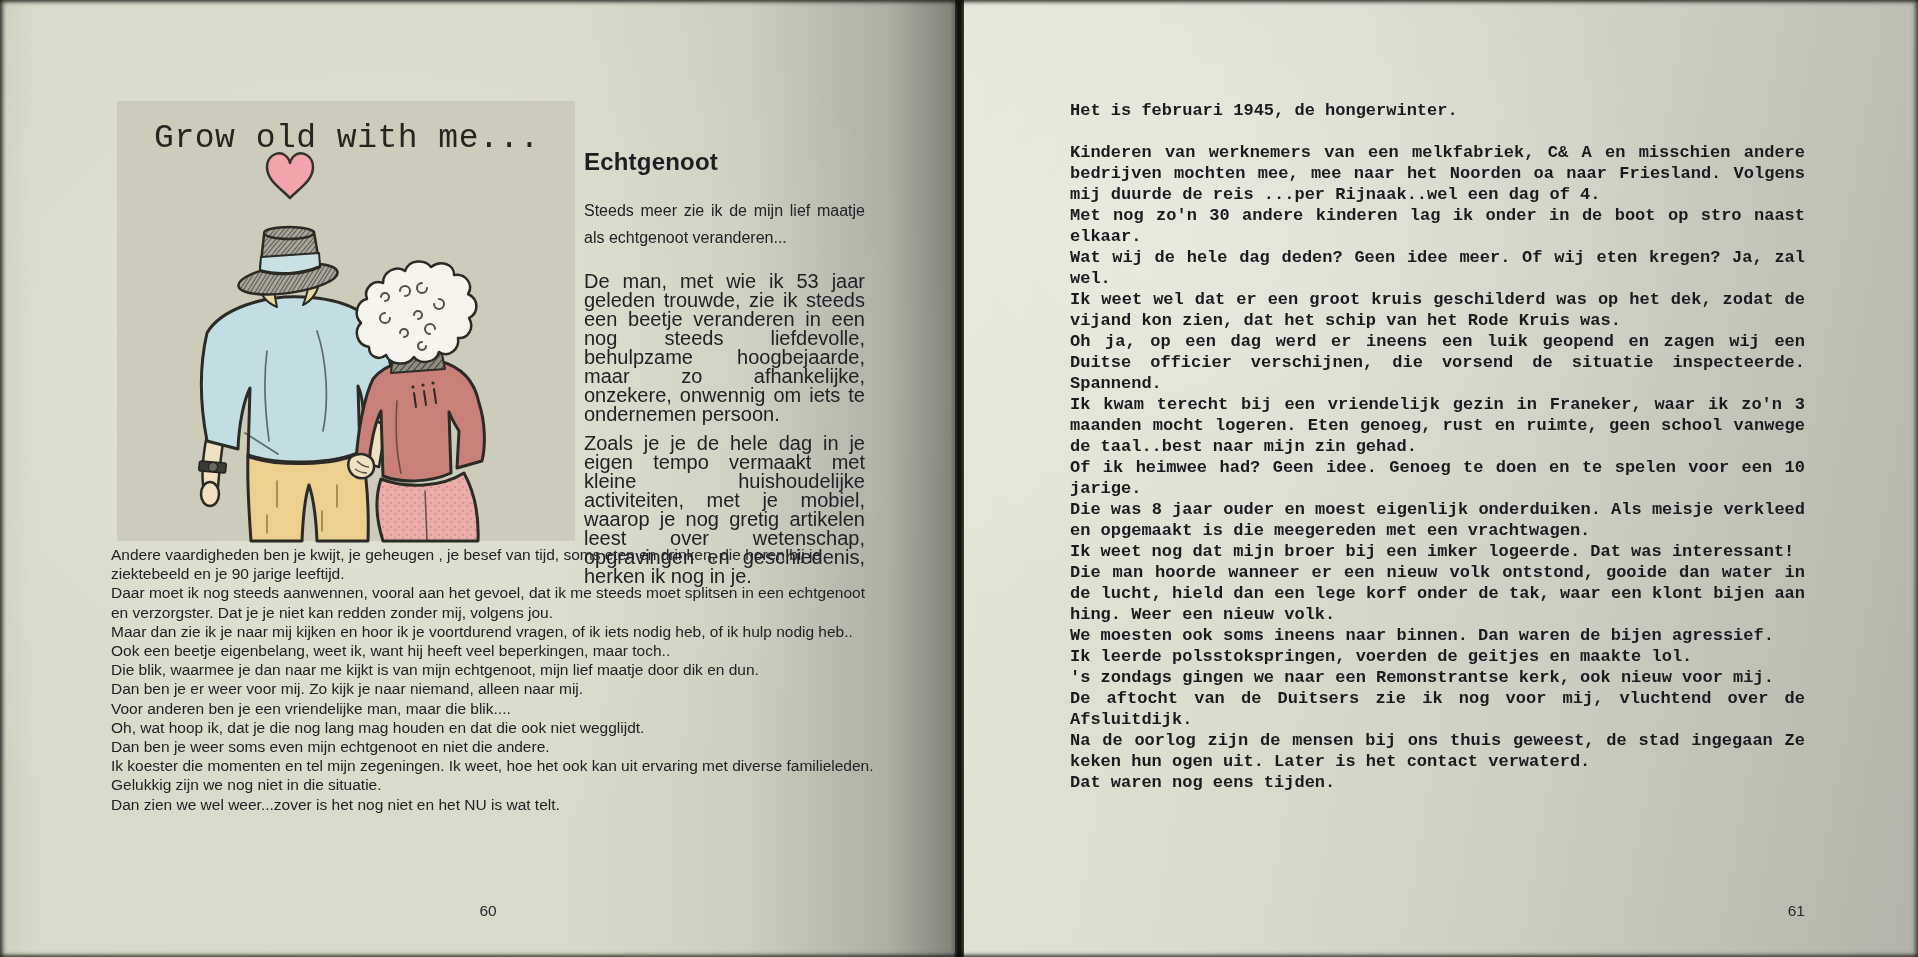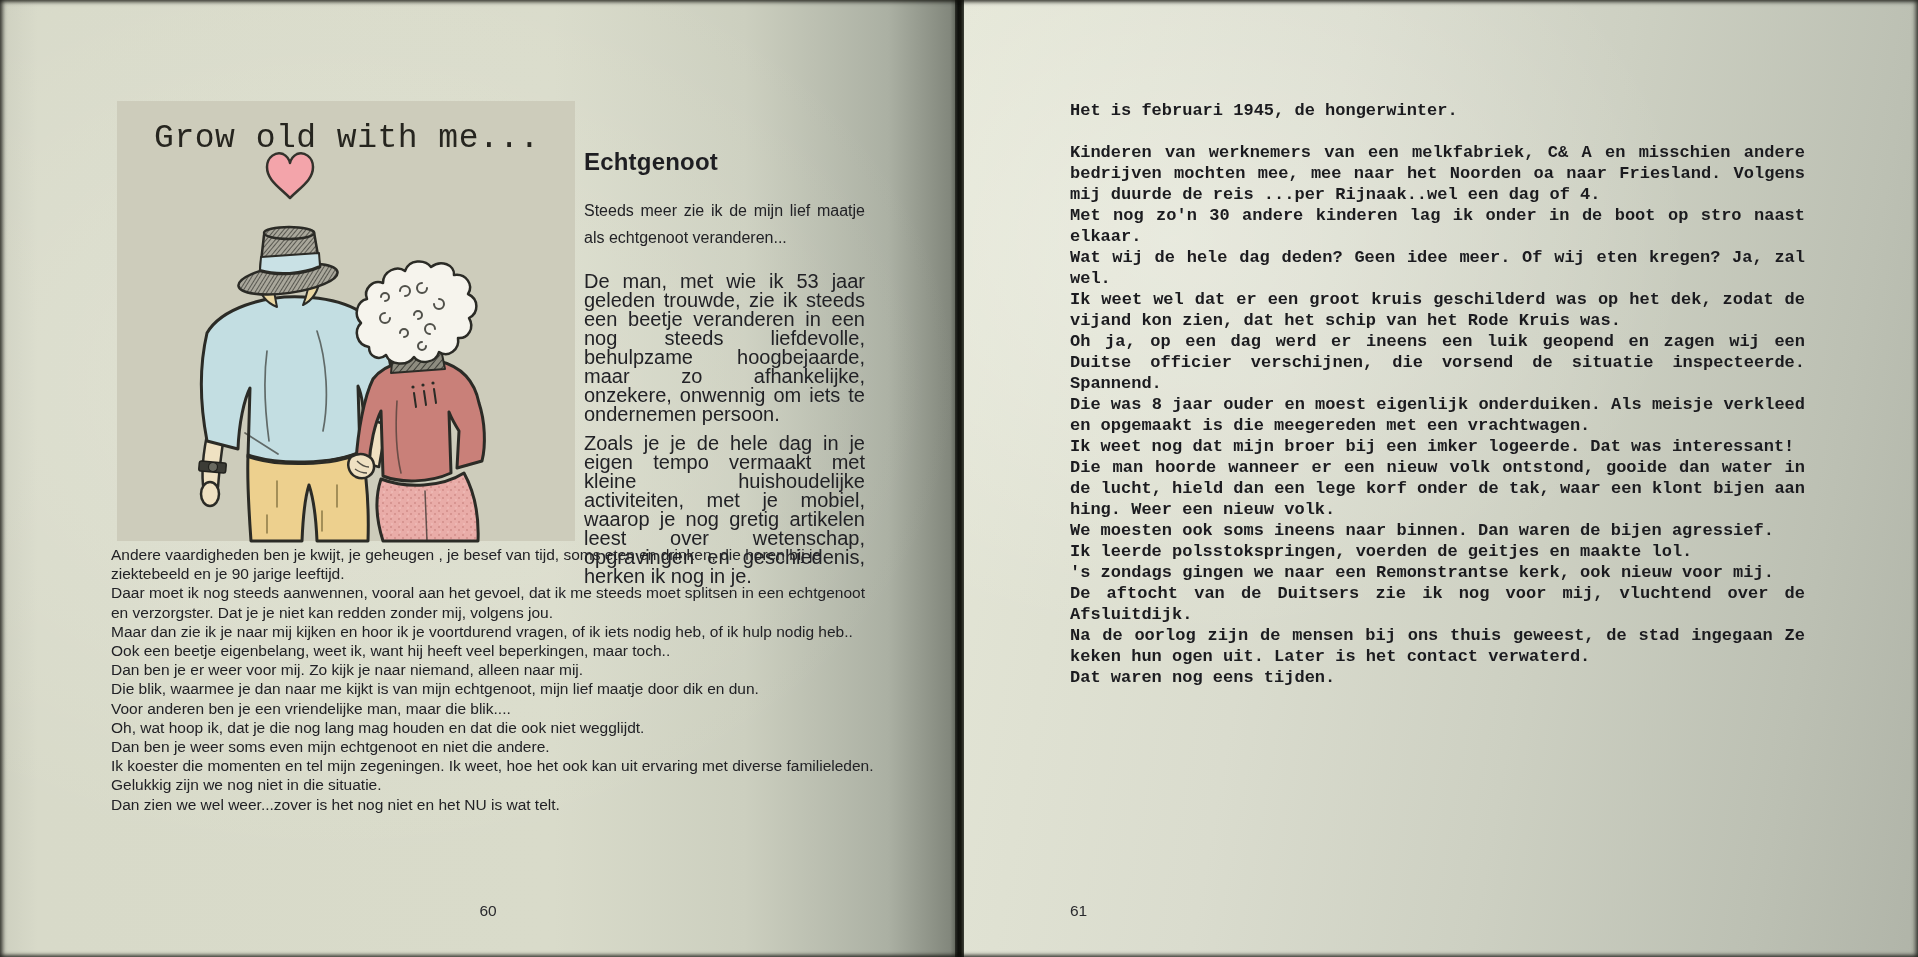--- a/index.html
+++ b/index.html
@@ -43,21 +43,21 @@
                  font-size:15.5px; line-height:19.2px; }
   .bottom-text .text-line { text-align:left; }
 
   .right-text { position:absolute; left:106px; top:100px; width:735px;
                 font-size:17px; font-weight:bold; line-height:21px; color:#1b1b1f;font-family:Liberation Mono, monospace; }
   .right-text .text-line { text-align:justify; }
   .right-text .text-line.blank { text-align:left; }
 
   .pagenum { position:absolute; font-size:15.5px; color:#2a2a2e; }
   .pagenum-left  { left:95px;  top:902px; width:786px; text-align:center; }
-  .pagenum-right { left:106px; top:902px; width:735px; text-align:left; }
+  .pagenum-right { left:106px; top:902px; width:735px; text-align:right; }
 </style>
 </head>
 <body>
 
 <div class="book">
 
   <div class="page page-left">
 
     <div class="illustration">
       <svg viewBox="0 0 458 440" xmlns="http://www.w3.org/2000/svg">
@@ -149,22 +149,22 @@
       <h2>Echtgenoot</h2>
       <p class="intro">Steeds meer zie ik de mijn lief maatje als echtgenoot veranderen...</p>
       <p class="para">De man, met wie ik 53 jaar geleden trouwde, zie ik steeds een beetje veranderen in een nog steeds liefdevolle, behulpzame hoogbejaarde, maar zo afhankelijke, onzekere, onwennig om iets te ondernemen persoon.</p>
       <p class="para">Zoals je je de hele dag in je eigen tempo vermaakt met kleine huishoudelijke activiteiten, met je mobiel, waarop je nog gretig artikelen leest over wetenschap, opgravingen en geschiedenis, herken ik nog in je.</p>
     </div>
 
     <div class="bottom-text">
         <div class="text-line">Andere vaardigheden ben je kwijt, je geheugen , je besef van tijd, soms eten en drinken, die horen bij je ziektebeeld en je 90 jarige leeftijd.</div>
         <div class="text-line">Daar moet ik nog steeds aanwennen, vooral aan het gevoel, dat ik me steeds moet splitsen in een echtgenoot en verzorgster. Dat je je niet kan redden zonder mij, volgens jou.</div>
         <div class="text-line">Maar dan zie ik je naar mij kijken en hoor ik je voortdurend vragen, of ik iets nodig heb, of ik hulp nodig heb.. Ook een beetje eigenbelang, weet ik, want hij heeft veel beperkingen, maar toch..</div>
+        <div class="text-line">Die blik, waarmee je dan naar me kijkt is van mijn echtgenoot, mijn lief maatje door dik en dun.</div>
         <div class="text-line">Dan ben je er weer voor mij. Zo kijk je naar niemand, alleen naar mij.</div>
-        <div class="text-line">Die blik, waarmee je dan naar me kijkt is van mijn echtgenoot, mijn lief maatje door dik en dun.</div>
         <div class="text-line">Voor anderen ben je een vriendelijke man, maar die blik....</div>
         <div class="text-line">Oh, wat hoop ik, dat je die nog lang mag houden en dat die ook niet wegglijdt.</div>
         <div class="text-line">Dan ben je weer soms even mijn echtgenoot en niet die andere.</div>
         <div class="text-line">Ik koester die momenten en tel mijn zegeningen. Ik weet, hoe het ook kan uit ervaring met diverse familieleden.</div>
         <div class="text-line">Gelukkig zijn we nog niet in die situatie.</div>
         <div class="text-line">Dan zien we wel weer...zover is het nog niet en het NU is wat telt.</div>
       </div>
 
     <div class="pagenum pagenum-left">60</div>
   </div>
@@ -173,20 +173,22 @@
 
   <div class="page page-right">
     <div class="right-text">
         <div class="text-line">Het is februari 1945, de hongerwinter.</div>
         <div class="text-line blank">&nbsp;</div>
         <div class="text-line">Kinderen van werknemers van een melkfabriek, C&amp; A en misschien andere bedrijven mochten mee, mee naar het Noorden oa naar Friesland. Volgens mij duurde de reis ...per Rijnaak..wel een dag of 4.</div>
         <div class="text-line">Met nog zo'n 30 andere kinderen lag ik onder in de boot op stro naast elkaar.</div>
         <div class="text-line">Wat wij de hele dag deden? Geen idee meer. Of wij eten kregen? Ja, zal wel.</div>
         <div class="text-line">Ik weet wel dat er een groot kruis geschilderd was op het dek, zodat de vijand kon zien, dat het schip van het Rode Kruis was.</div>
         <div class="text-line">Oh ja, op een dag werd er ineens een luik geopend en zagen wij een Duitse officier verschijnen, die vorsend de situatie inspecteerde. Spannend.</div>
+        <div class="text-line">Ik kwam terecht bij een vriendelijk gezin in Franeker, waar ik zo'n 3 maanden mocht logeren. Eten genoeg, rust en ruimte, geen school vanwege de taal..best naar mijn zin gehad.</div>
+        <div class="text-line">Of ik heimwee had? Geen idee. Genoeg te doen en te spelen voor een 10 jarige.</div>
         <div class="text-line">Die was 8 jaar ouder en moest eigenlijk onderduiken. Als meisje verkleed en opgemaakt is die meegereden met een vrachtwagen.</div>
         <div class="text-line">Ik weet  nog dat mijn broer bij een imker logeerde. Dat was interessant!</div>
         <div class="text-line">Die man hoorde wanneer er een nieuw volk ontstond, gooide dan water in de lucht, hield dan een lege korf onder de tak, waar een klont bijen aan hing. Weer een nieuw volk.</div>
         <div class="text-line">We moesten ook soms ineens naar binnen. Dan waren de bijen agressief.</div>
         <div class="text-line">Ik leerde polsstokspringen, voerden de geitjes en maakte lol.</div>
         <div class="text-line">'s zondags gingen we naar een Remonstrantse kerk, ook nieuw voor mij.</div>
         <div class="text-line">De aftocht van de Duitsers zie ik nog voor mij, vluchtend over de Afsluitdijk.</div>
         <div class="text-line">Na de oorlog zijn de mensen bij ons thuis geweest, de stad ingegaan Ze keken hun ogen uit. Later is het contact verwaterd.</div>
         <div class="text-line">Dat waren nog eens tijden.</div>
       </div>

